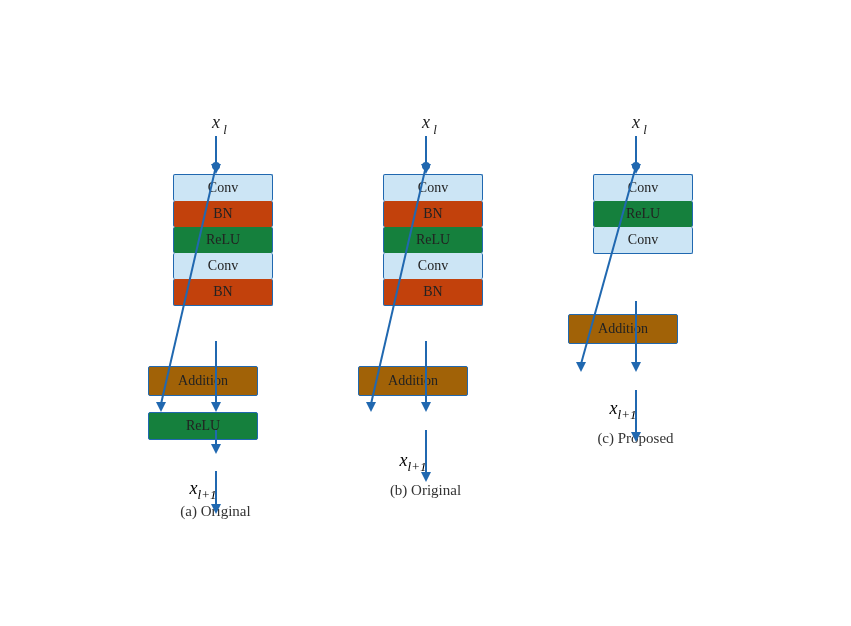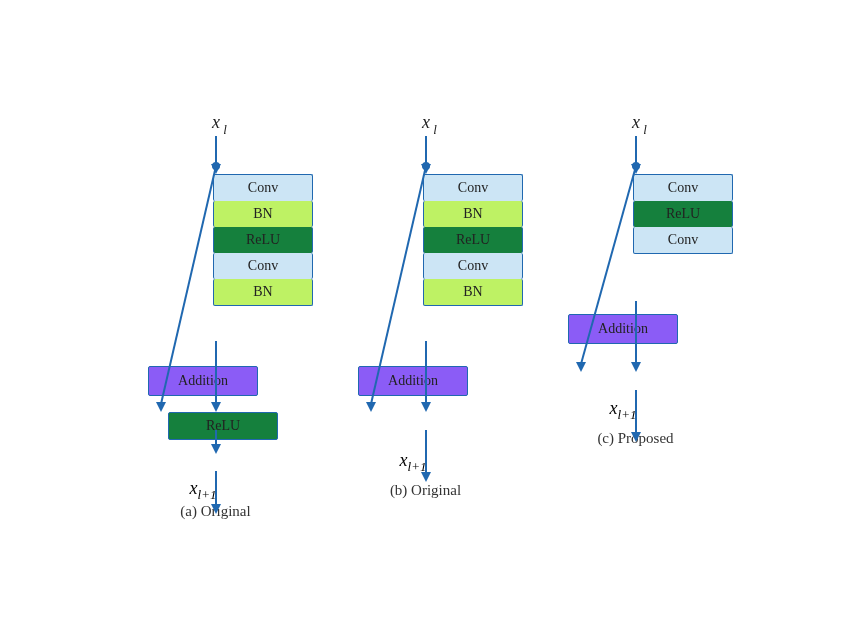--- a/index.html
+++ b/index.html
@@ -27,30 +27,29 @@
       text-align: center;
     }
     
     .layer-block {
       border: 1.5px solid #2068b0;
       border-radius: 2px;
       text-align: center;
       font-size: 14px;
       padding: 5px 0;
       width: 100px;
-      margin-left: 40px;
     }
     .layer-conv { background: #cce5f5; color: #222; }
-    .layer-bn   { background: #bef264; color: #222; }
+    .layer-bn   { background: #c2410c; color: #222; }
     .layer-relu { background: #15803d; color: #222; }
 
     
     .addition-box {
       border: 1.5px solid #2068b0;
-      background: #8b5cf6;
+      background: #a16207;
       padding: 6px 18px;
       font-size: 14px;
       color: #222;
       border-radius: 2px;
       white-space: nowrap;
     }
 
     .col-wrapper {
       display: flex;
       flex-direction: column;

